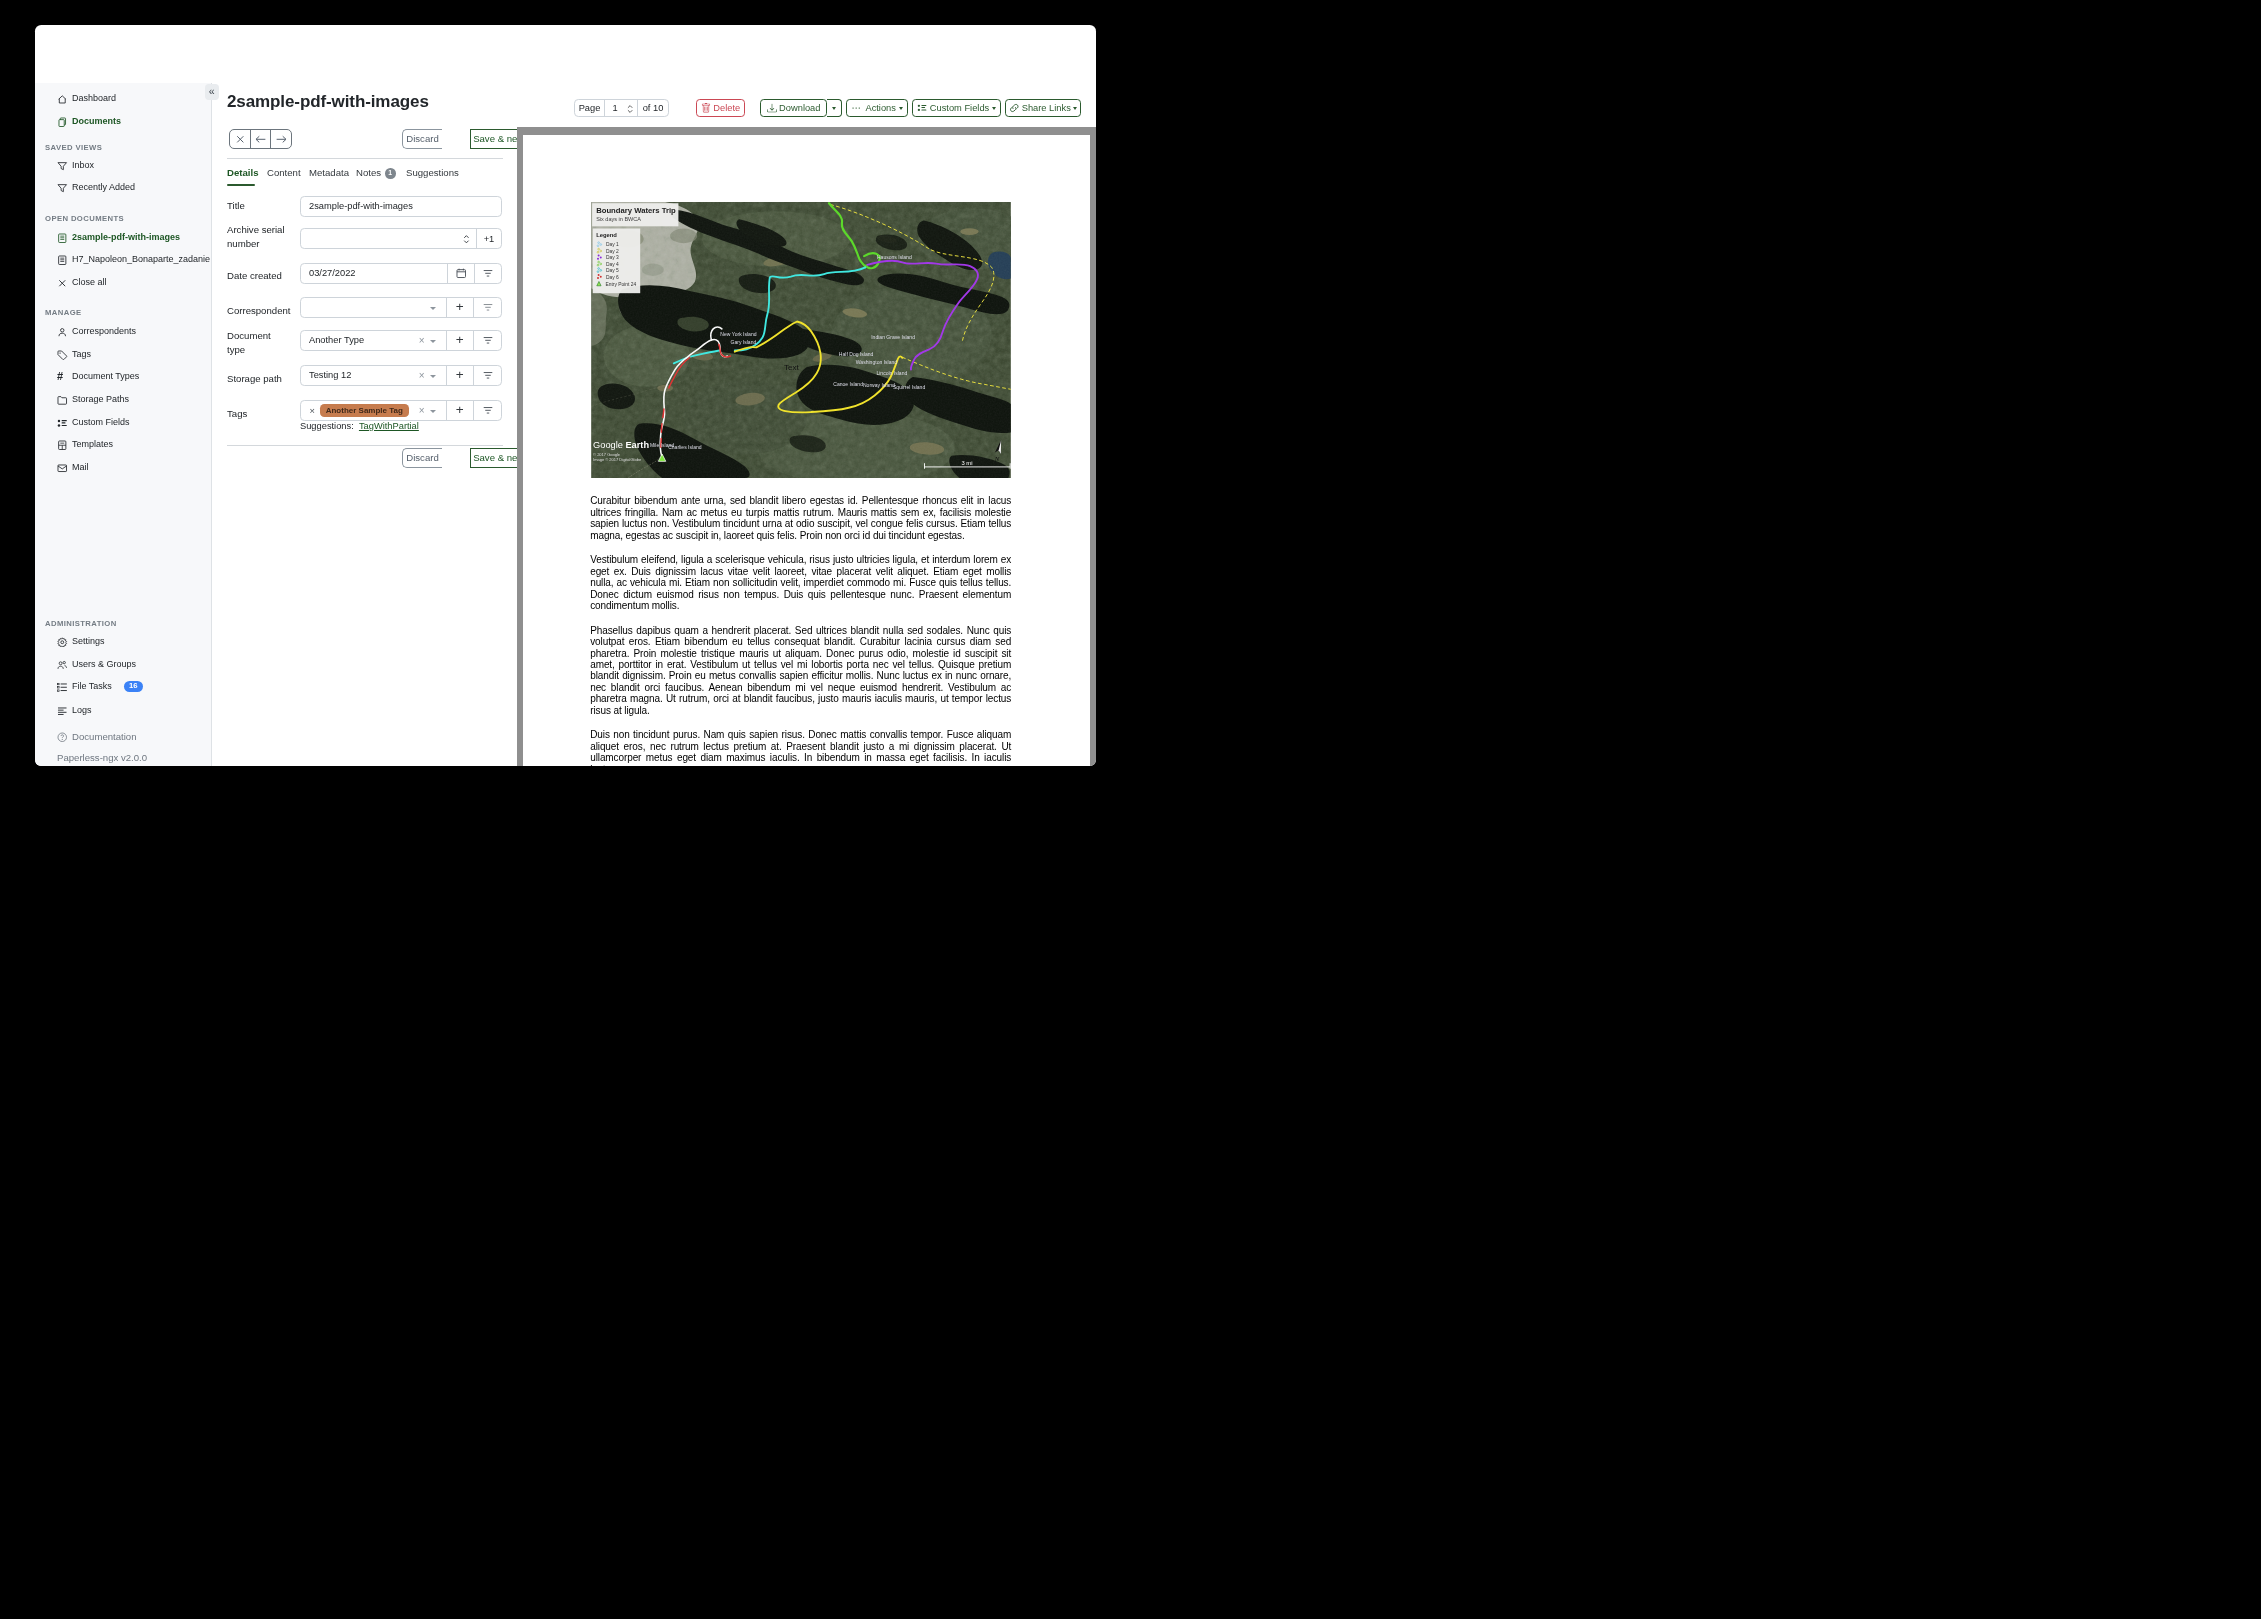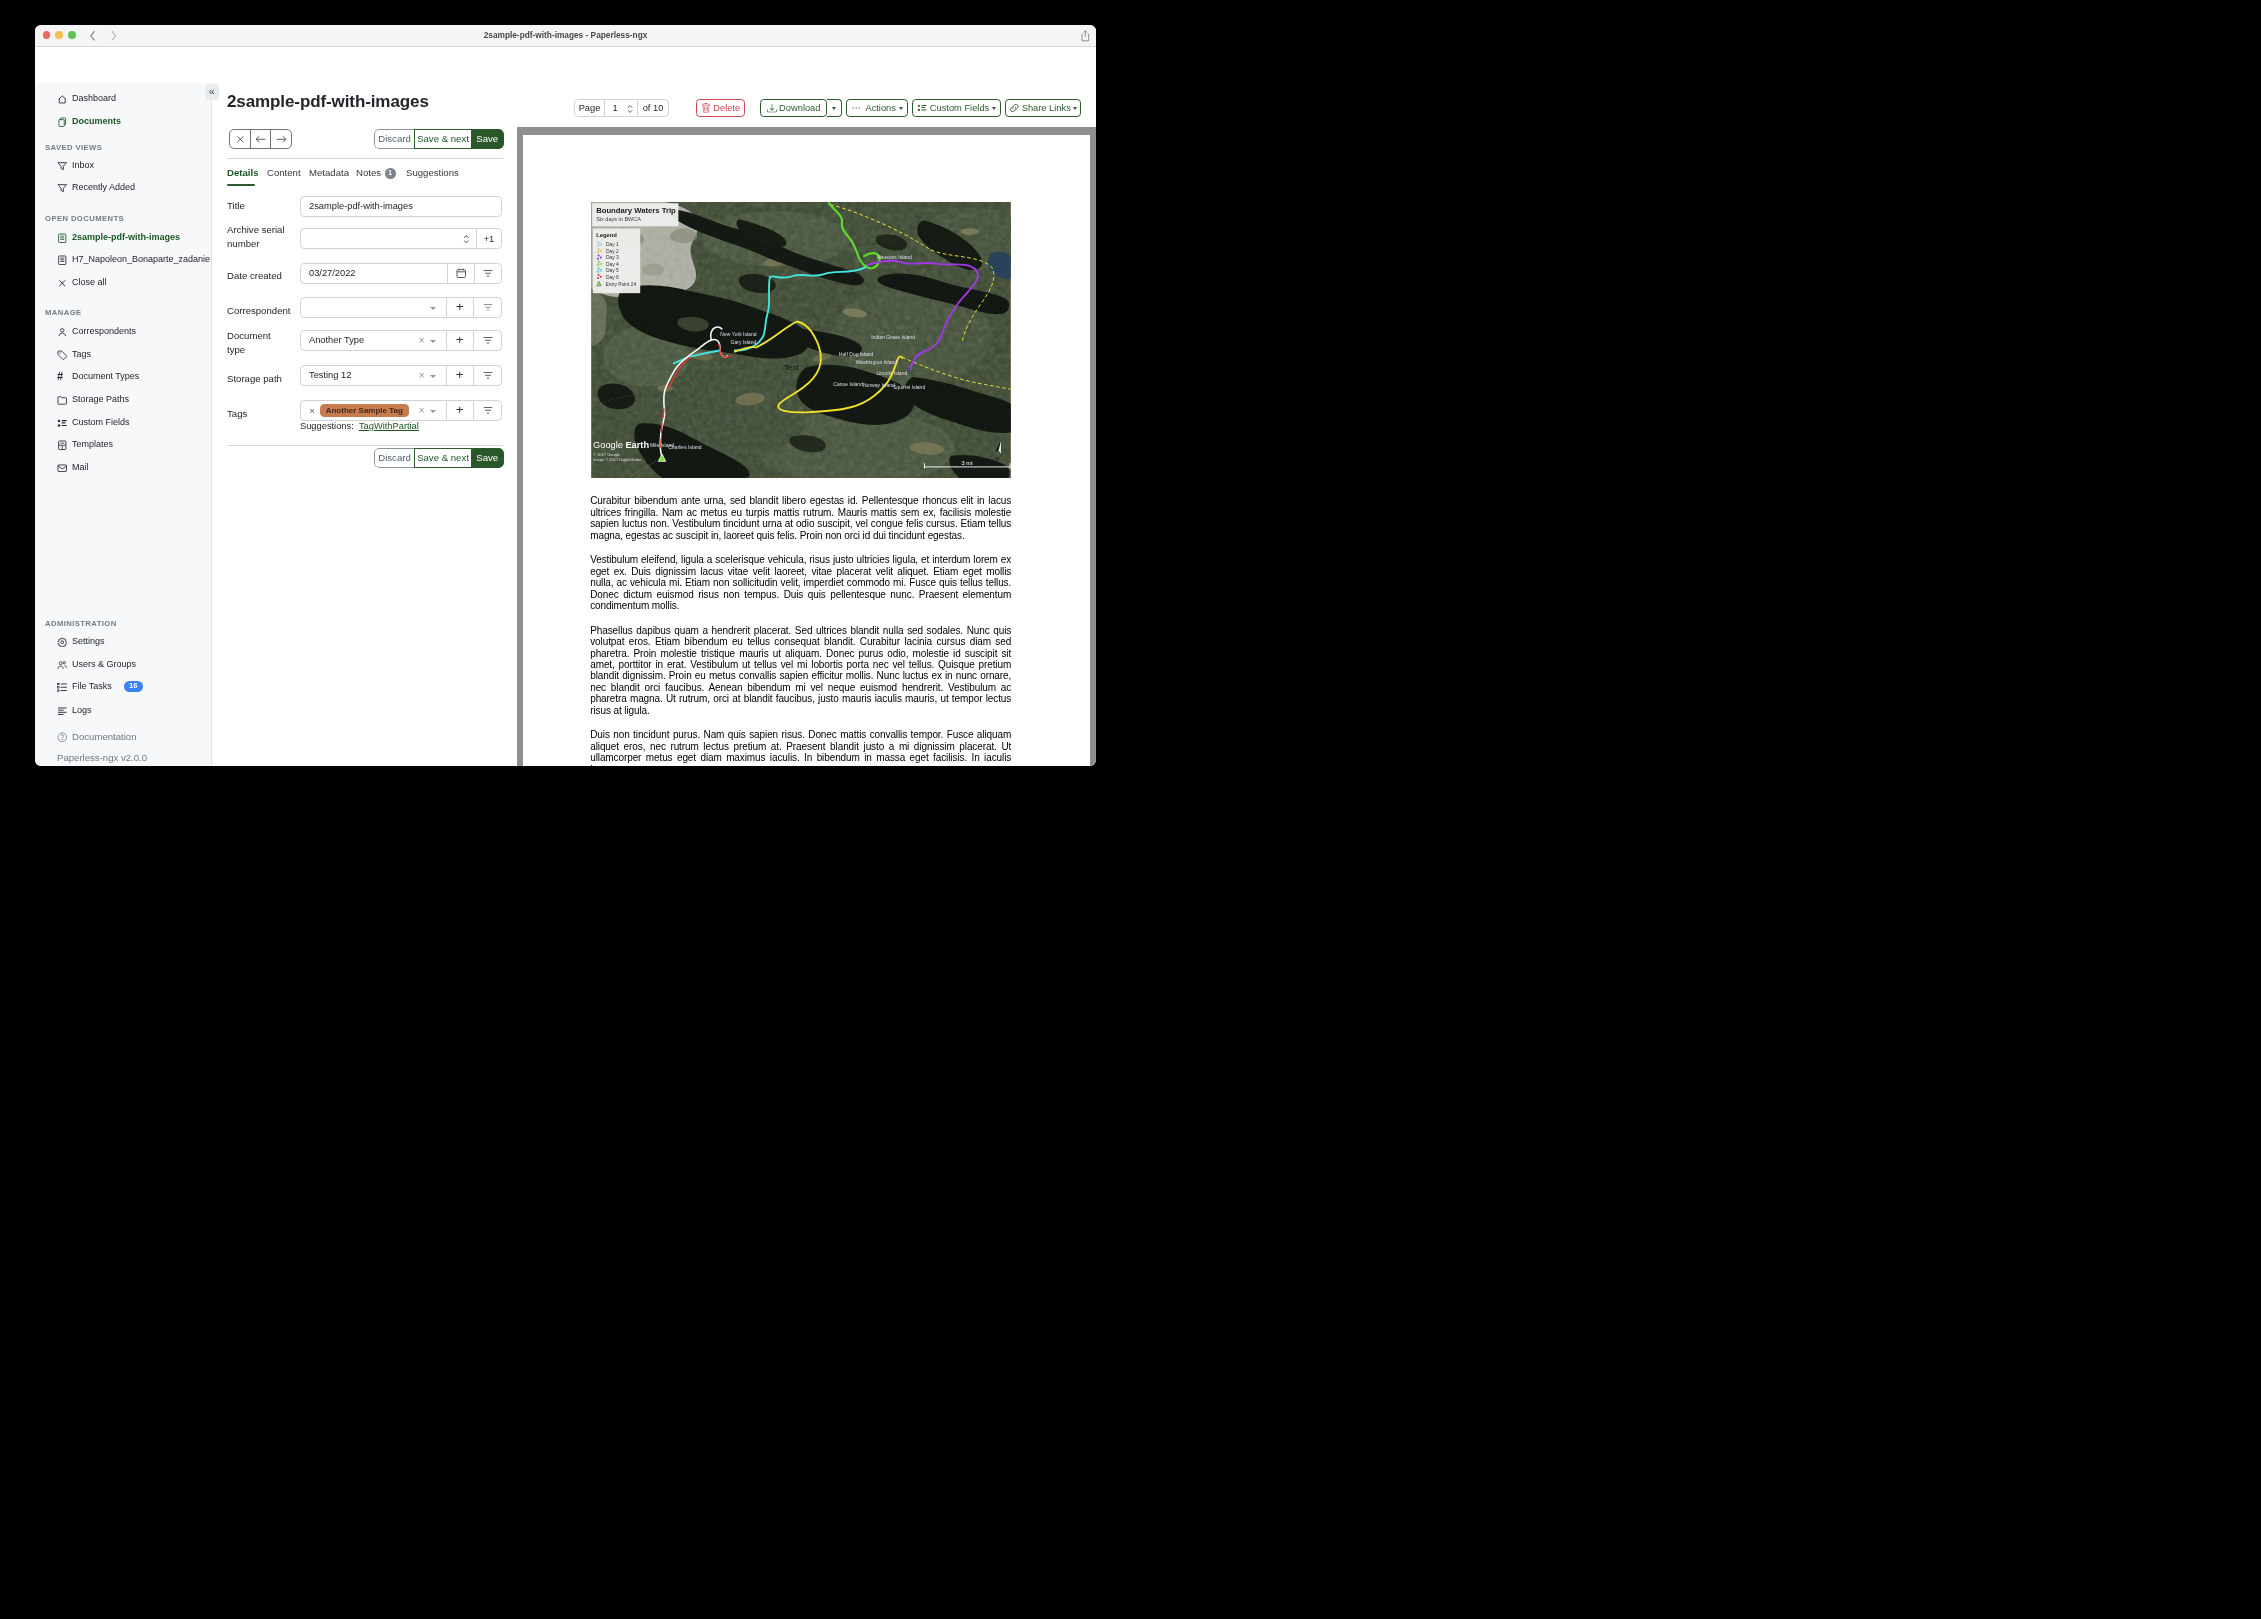--- a/index.html
+++ b/index.html
@@ -50,47 +50,28 @@
   .caret { position:absolute; top:9px; width:0; height:0; border-left:3.4px solid transparent; border-right:3.4px solid transparent; border-top:3.7px solid #8d959d; }
   .selx { position:absolute; top:4.3px; color:#8d959d; font-size:10px; }
   .plus { font-size:13.6px; color:#33383d; font-weight:400; margin-top:-1.9px; }
   
   .preview { position:absolute; left:305px; top:44px; width:580px; height:639px; background:#8f8f8f; }
   .page { position:absolute; left:6.2px; top:8.3px; width:567px; height:691px; background:#fff; }
   .ptext { position:absolute; left:67px; top:360px; width:421px; font-size:10px; letter-spacing:-0.1px; line-height:11.4px; text-align:justify; color:#000; }
   .ptext p { margin:0 0 13.4px 0; }
   .ftbadge { position:absolute; left:77px; top:0.6px; background:#3b82f6; color:#fff; font-size:7.7px; font-weight:bold; border-radius:5.6px; padding:1.2px 5px 1.2px 5px; line-height:8.6px; }
   .savegrp { position:absolute; left:162px; display:flex; height:20px; font-size:9.6px; border-radius:5px; overflow:hidden; }
-  .savegrp > div { height:20px; line-height:18.5px; text-align:center; }
+  .savegrp > div { height:20px; line-height:18.5px; text-align:center;margin-left:28px; }
   .sg-discard { width:40px; border:0.6px solid #8b959e; border-right:none; border-radius:5px 0 0 5px; color:#545e6a; background:#fff; }
   .sg-next { width:58px; border:0.6px solid #2b5a2e; color:#1d5624; background:#fff; }
   .sg-save { width:31.5px; border:0.6px solid #2b5a2e; border-left:none; border-radius:0 5px 5px 0; color:#fff; background:#285729; }
 </style>
 </head>
 <body>
 <div class="win">
-  <div class="titlebar">
-    <div class="tl r"></div>
-      <div class="tl y"></div>
-      <div class="tl g"></div>
-    <svg style="position:absolute;left:54px;top:5px" width="7.4" height="11.7" viewBox="0 0 12 19">
-        <path d="M9 2 L3 9.5 L9 17" fill="none" stroke="#87878c" stroke-width="2"></path>
-      </svg>
-    <svg style="position:absolute;left:75px;top:5px" width="7.4" height="11.7" viewBox="0 0 12 19">
-        <path d="M3 2 L9 9.5 L3 17" fill="none" stroke="#b9b9be" stroke-width="2"></path>
-      </svg>
-    <div class="tbtitle">2sample-pdf-with-images - Paperless-ngx</div>
-    <svg style="position:absolute;left:1046px;top:5px" width="8.6" height="11.7" viewBox="0 0 14 19">
-        <g fill="none" stroke="#87878c" stroke-width="1.5">
-          <path d="M3.2 7 H1.6 V17.6 H12.4 V7 H10.8"></path>
-          <path d="M7 1.4 V11.5"></path>
-          <path d="M3.8 4.3 L7 1.2 L10.2 4.3"></path>
-        </g>
-      </svg>
-  </div>
   <div class="app">
     <div class="sidebar">
       <div class="sitem" style="top:9.3px">
           <svg class="ic" viewBox="0 0 16 16">
             <path d="M2.5 8 L8 2.8 L13.5 8 M3.5 7 V13.7 H12.5 V7" fill="none" stroke="currentColor" stroke-width="1.3" stroke-linejoin="round"></path>
           </svg>
           <span class="lb">Dashboard</span>
         </div>
       <div class="sitem green" style="top:32px">
           <svg class="ic" viewBox="0 0 16 16">

